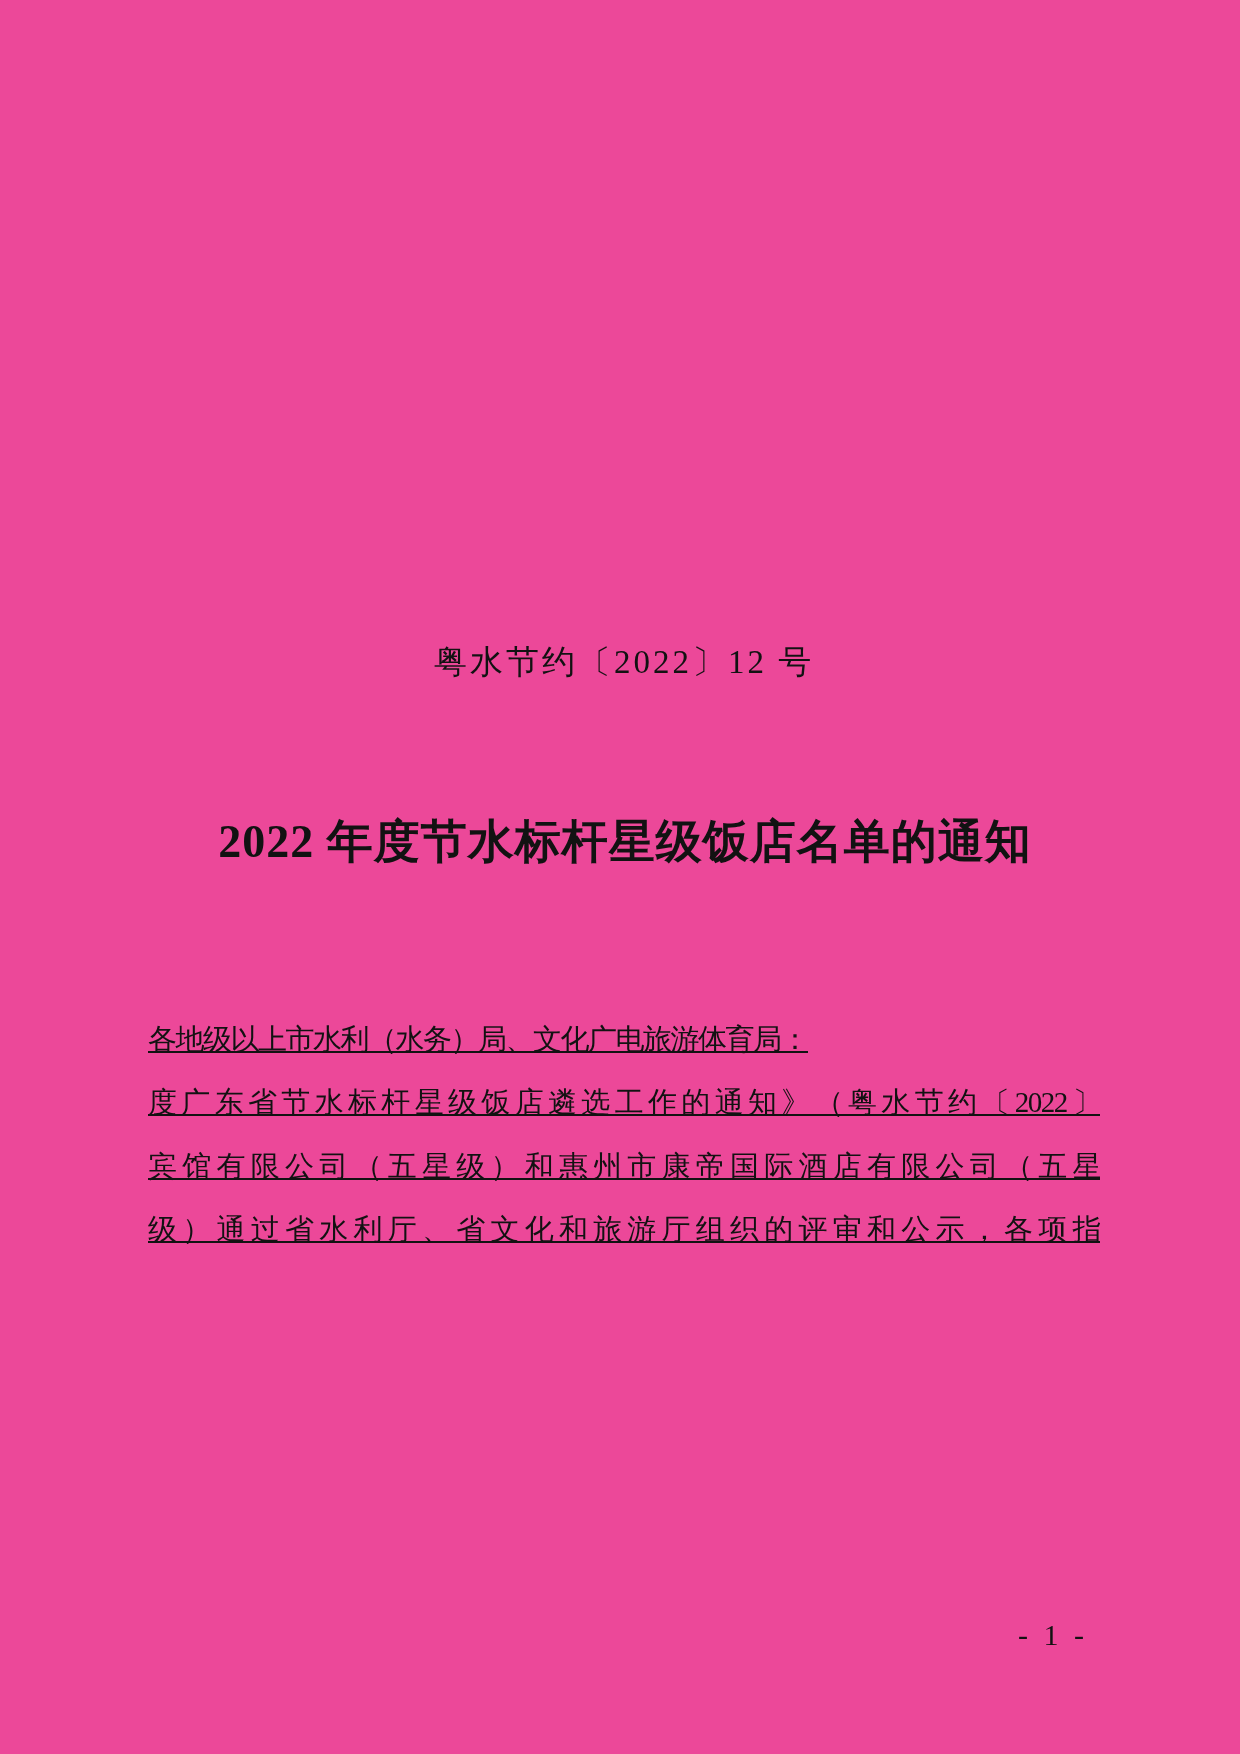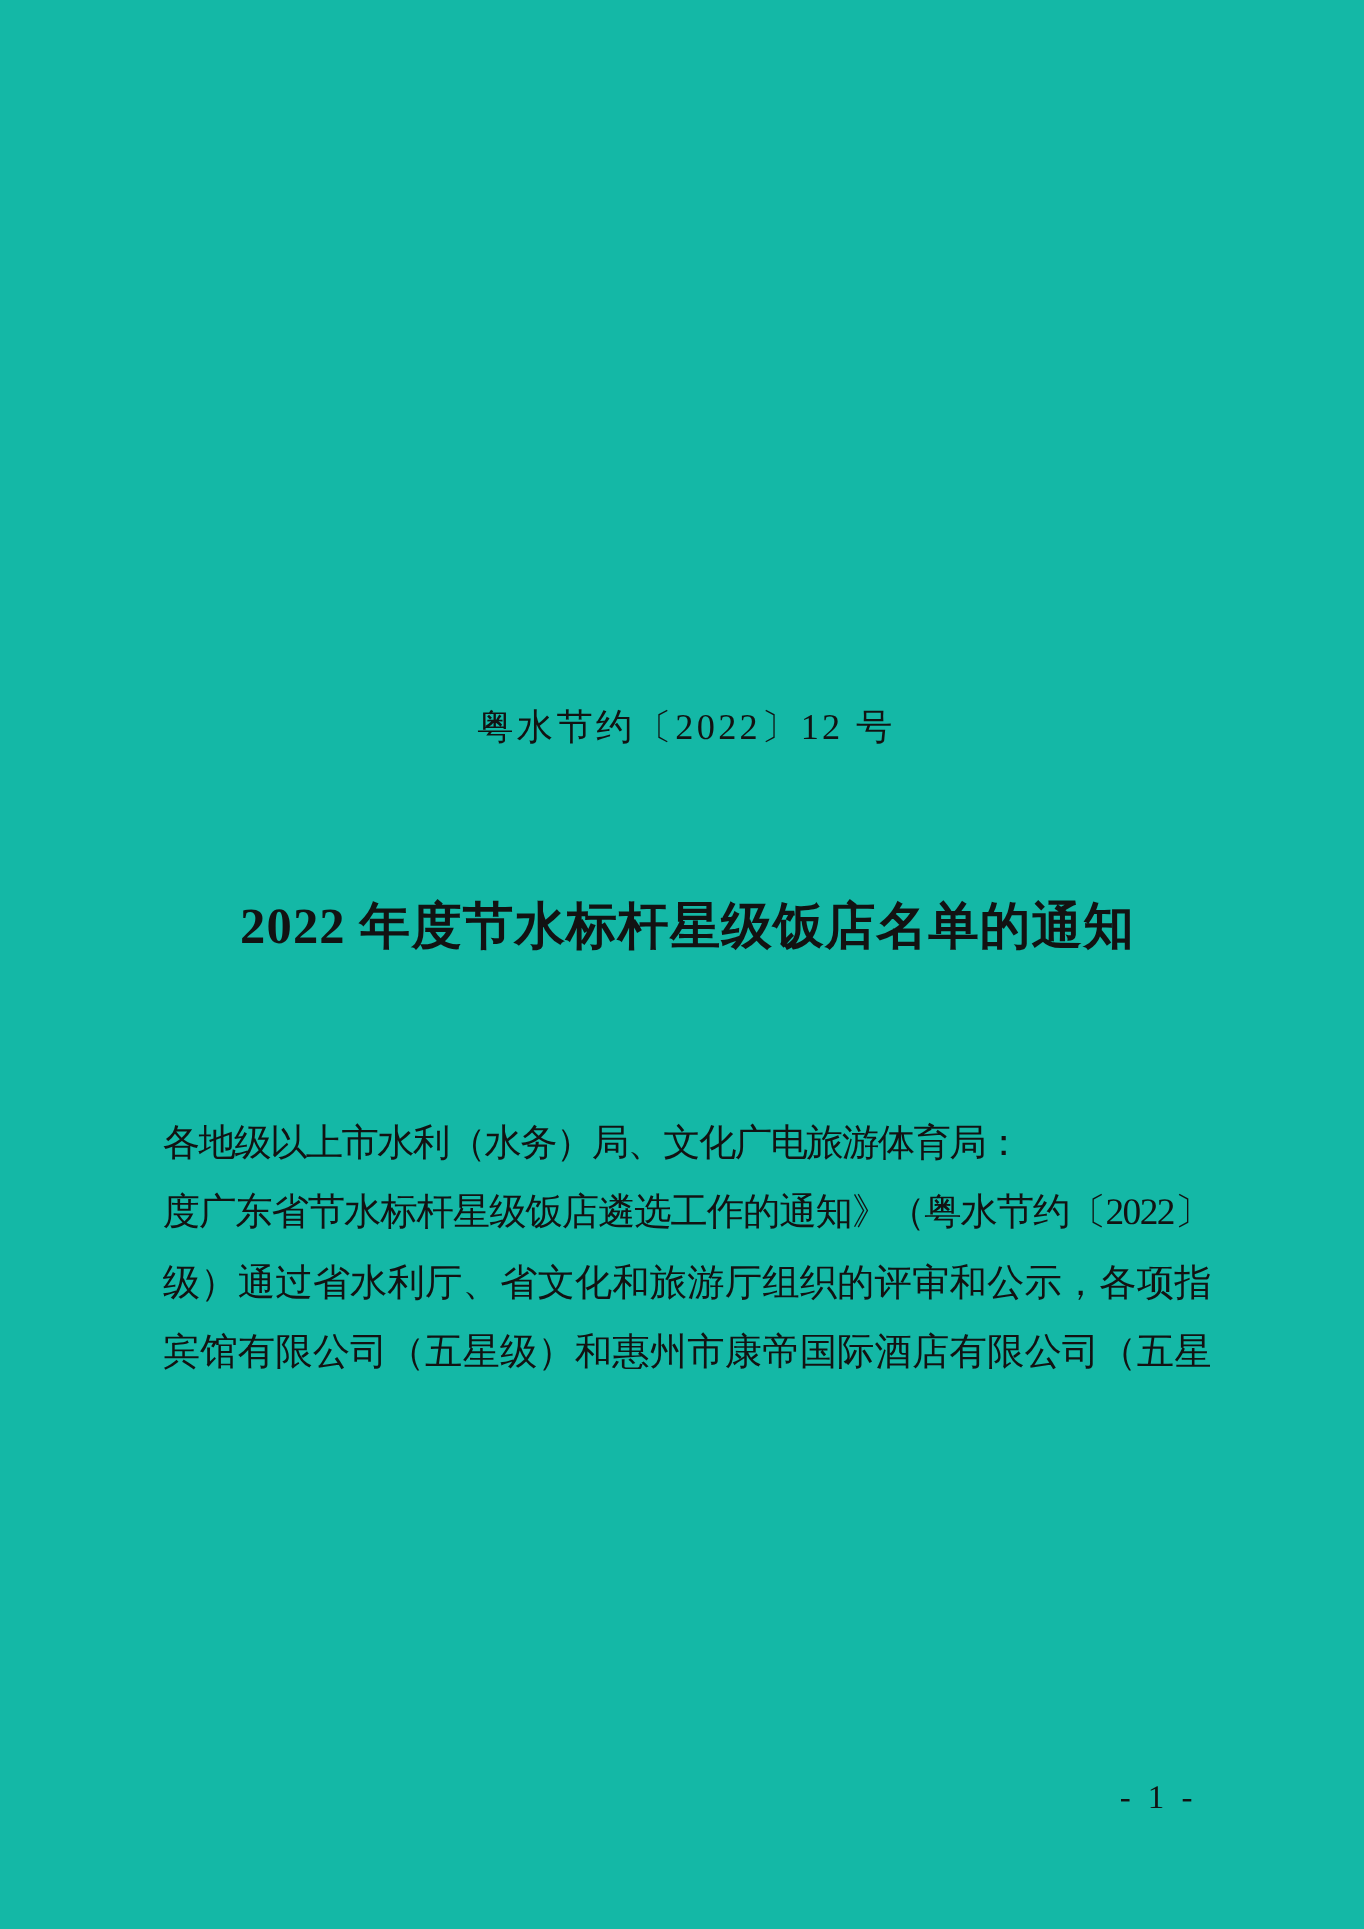--- a/index.html
+++ b/index.html
@@ -5,21 +5,21 @@
   html, body {
     margin: 0;
     padding: 0;
     background: #e8e8e8;
   }
   .page {
     position: relative;
     width: 1240px;
     height: 1754px;
     margin: 0 auto;
-    background: #14b8a6;
+    background: #ec4899;
     color: #121212;
     font-family: "Liberation Serif", "DejaVu Serif", serif;
     overflow: hidden;
   }
   .doc-number {
     position: absolute;
     left: 148px;
     width: 952px;
     top: 636px;
     line-height: 52px;
@@ -40,22 +40,23 @@
     letter-spacing: 1px;
   }
   .doc-title .title-line {
     white-space: nowrap;
   }
   .body-block {
     position: absolute;
     left: 148px;
     width: 952px;
     top: 1008px;
-    font-size: 34px;
+    font-size: 29px;
     letter-spacing: -1.5px;
+    text-decoration: underline;
   }
   .body-line {
     height: 63.4px;
     line-height: 63.4px;
     white-space: nowrap;
   }
   .body-line.justified {
     white-space: normal;
     text-align: justify;
     text-align-last: justify;
@@ -80,19 +81,19 @@
 
   <div class="doc-number">粤水节约〔2022〕12 号</div>
 
   <div class="doc-title">
     <div class="title-line">2022 年度节水标杆星级饭店名单的通知</div>
   </div>
 
   <div class="body-block">
     <div class="body-line">各地级以上市水利（水务）局、文化广电旅游体育局：</div>
     <div class="body-line justified">度广东省节水标杆星级饭店遴选工作的通知》（粤水节约〔2022〕</div>
+    <div class="body-line justified">宾馆有限公司（五星级）和惠州市康帝国际酒店有限公司（五星</div>
     <div class="body-line justified">级）通过省水利厅、省文化和旅游厅组织的评审和公示，各项指</div>
-    <div class="body-line justified">宾馆有限公司（五星级）和惠州市康帝国际酒店有限公司（五星</div>
   </div>
 
   <div class="page-number">- 1 -</div>
 
 </div>
 
 </body></html>

